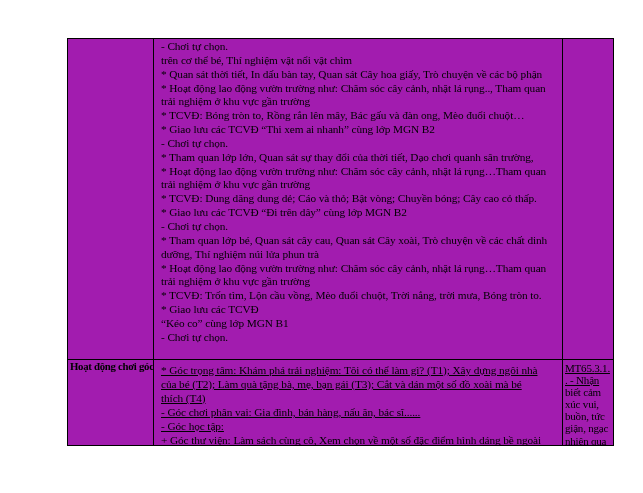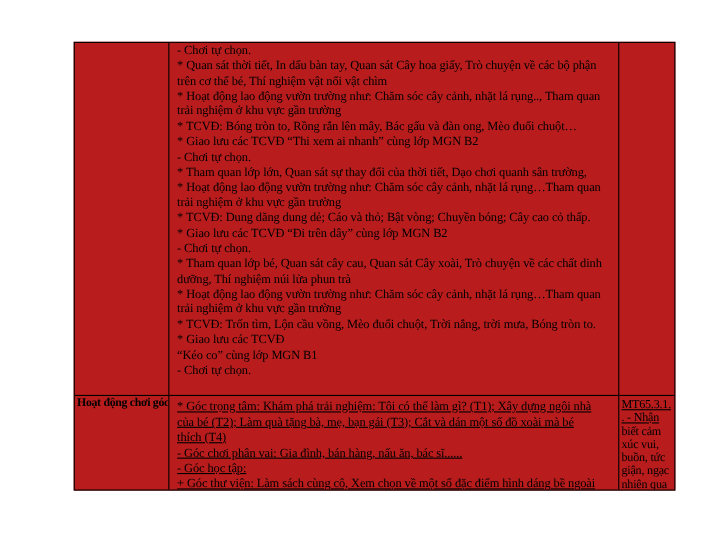--- a/index.html
+++ b/index.html
@@ -12,21 +12,21 @@
     -webkit-font-smoothing:antialiased;
   }
   .doc-table {
     position:absolute; left:67px; top:38px;
     width:547px; height:408px;
     border:1px solid #000;
     box-sizing:border-box;
     display:grid;
     grid-template-columns:86px 409px 1fr;
     grid-template-rows:321px 1fr;
-    background:#b91c1c;
+    background:#a21caf;
   }
   .cell { box-sizing:border-box; overflow:hidden; }
   .br { border-right:1px solid #000; }
   .bb { border-bottom:1px solid #000; }
   .body-text {
     font-size:11.3px;
     letter-spacing:-0.1px;
     line-height:13.85px;
   }
   .cell-activities-week { padding:1px 3px 0 7px; }
@@ -57,22 +57,22 @@
 
 
 
 <table-wrap></table-wrap>
 <div class="doc-table">
 
   <div class="cell br bb"></div>
 
   <div class="cell br bb body-text cell-activities-week">
       <div class="line">- Chơi tự chọn.</div>
+      <div class="line">trên cơ thể bé, Thí nghiệm vật nổi vật chìm</div>
       <div class="line">* Quan sát thời tiết, In dấu bàn tay, Quan sát Cây hoa giấy, Trò chuyện về các bộ phận</div>
-      <div class="line">trên cơ thể bé, Thí nghiệm vật nổi vật chìm</div>
       <div class="line">* Hoạt động lao động vườn trường như: Chăm sóc cây cảnh, nhặt lá rụng.., Tham quan</div>
       <div class="line">trải nghiệm ở khu vực gần trường</div>
       <div class="line">* TCVĐ: Bóng tròn to, Rồng rắn lên mây, Bác gấu và đàn ong, Mèo đuổi chuột…</div>
       <div class="line">* Giao lưu các TCVĐ “Thi xem ai nhanh” cùng lớp MGN B2</div>
       <div class="line">- Chơi tự chọn.</div>
       <div class="line">* Tham quan lớp lớn, Quan sát sự thay đổi của thời tiết, Dạo chơi quanh sân trường,</div>
       <div class="line">* Hoạt động lao động vườn trường như: Chăm sóc cây cảnh, nhặt lá rụng…Tham quan</div>
       <div class="line">trải nghiệm ở khu vực gần trường</div>
       <div class="line">* TCVĐ: Dung dăng dung dẻ; Cáo và thỏ; Bật vòng; Chuyền bóng; Cây cao cỏ thấp.</div>
       <div class="line">* Giao lưu các TCVĐ “Đi trên dây” cùng lớp MGN B2</div>

